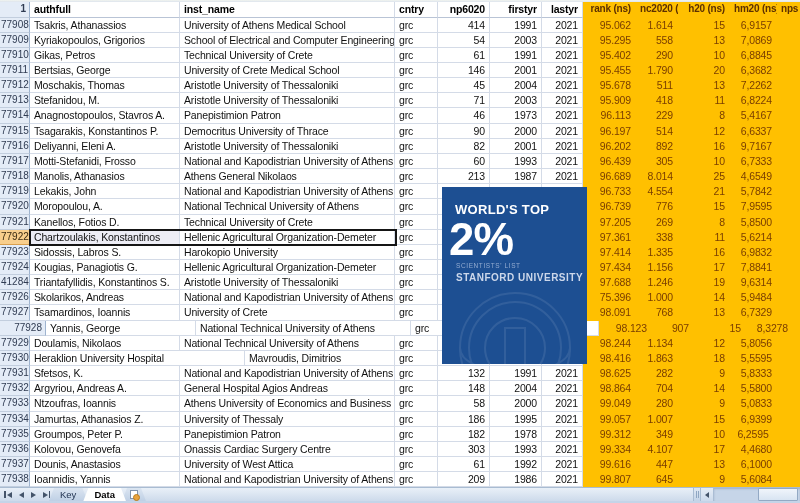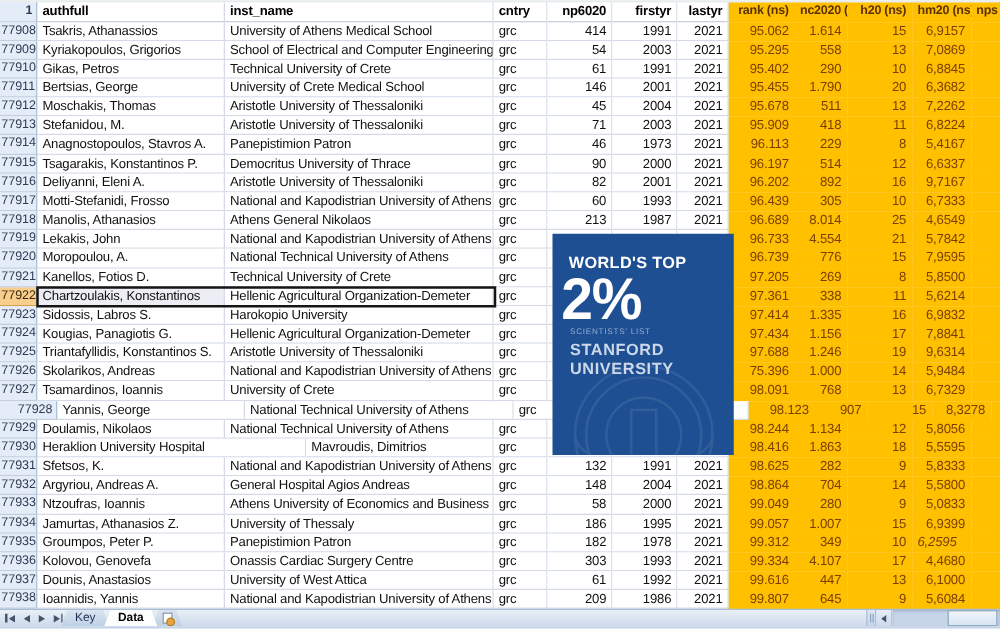--- a/index.html
+++ b/index.html
@@ -35,21 +35,21 @@
 
   
   #badge { position:absolute; left:442px; top:187px; width:145px; height:177px;
     background:var(--overlay-bg); color:#fff; overflow:hidden; }
   #badge .b-title { margin:15px 0 0 13px; font-size:13px; font-weight:bold;
     letter-spacing:0.3px; }
   #badge .b-big { margin:-2px 0 0 7px; font-size:47px; font-weight:bold;
     letter-spacing:-1px; transform:scaleX(0.97); transform-origin:left; line-height:1.0; }
   #badge .b-sub1 { margin:0 0 0 14px; font-size:6.5px; letter-spacing:0.6px;
     color:#93abd0; }
-  #badge .b-sub2 { margin:3px 0 0 14px; font-size:13px; font-weight:bold;
+  #badge .b-sub2 { margin:3px 0 0 14px; font-size:10px; font-weight:bold;
     letter-spacing:0.5px; color:#ccd7ea; }
   #badge svg { position:absolute; left:50%; top:96px; transform:translateX(-50%);
     opacity:0.09; }
 
   
   #tabbar { position:absolute; left:0; top:487px; width:800px; height:14px;
     background:linear-gradient(#e9f0f8,#cddaeb); border-top:1px solid #a9bcd2;
     display:flex; align-items:stretch; }
   .navbtns { display:flex; align-items:center; padding:0 2px 0 3px; gap:5px; }
   .navbtn { display:flex; align-items:center; gap:1px; height:11px; padding:0 1px;
@@ -342,21 +342,21 @@
       <div class="cell" style="width: 52px; text-align: right;"></div>
       <div class="cell" style="width: 52px; text-align: right;"></div>
       <div class="cell" style="width: 41px; text-align: right;"></div>
       <div class="cell hl" style="width: 53px; text-align: right;">97.434</div>
       <div class="cell hl" style="width: 42px; text-align: right;">1.156</div>
       <div class="cell hl" style="width: 52px; text-align: right;">17</div>
       <div class="cell hl" style="width: 47px; text-align: right;">7,8841</div>
       <div class="cell hl" style="width: 23px; text-align: left;"></div>
     </div>
     <div class="row">
-      <div class="cell rowhead" style="width: 30px; text-align: right;">77925</div>
+      <div class="cell rowhead" style="width: 30px; text-align: right;">41284</div>
       <div class="cell" style="width: 150px; text-align: left;">Triantafyllidis, Konstantinos S.</div>
       <div class="cell" style="width: 215px; text-align: left;">Aristotle University of Thessaloniki</div>
       <div class="cell" style="width: 43px; text-align: left;">grc</div>
       <div class="cell" style="width: 52px; text-align: right;"></div>
       <div class="cell" style="width: 52px; text-align: right;"></div>
       <div class="cell" style="width: 41px; text-align: right;"></div>
       <div class="cell hl" style="width: 53px; text-align: right;">97.688</div>
       <div class="cell hl" style="width: 42px; text-align: right;">1.246</div>
       <div class="cell hl" style="width: 52px; text-align: right;">19</div>
       <div class="cell hl" style="width: 47px; text-align: right;">9,6314</div>
@@ -492,21 +492,21 @@
       <div class="cell rowhead" style="width: 30px; text-align: right;">77935</div>
       <div class="cell" style="width: 150px; text-align: left;">Groumpos, Peter P.</div>
       <div class="cell" style="width: 215px; text-align: left;">Panepistimion Patron</div>
       <div class="cell" style="width: 43px; text-align: left;">grc</div>
       <div class="cell" style="width: 52px; text-align: right;">182</div>
       <div class="cell" style="width: 52px; text-align: right;">1978</div>
       <div class="cell" style="width: 41px; text-align: right;">2021</div>
       <div class="cell hl" style="width: 53px; text-align: right;">99.312</div>
       <div class="cell hl" style="width: 42px; text-align: right;">349</div>
       <div class="cell hl" style="width: 52px; text-align: right;">10</div>
-      <div class="cell hl" style="width: 47px; text-align: left; font-style: italic;">6,2595</div>
+      <div class="cell hl" style="width: 47px; text-align: center;">6,2595</div>
       <div class="cell hl" style="width: 23px; text-align: left;"></div>
     </div>
     <div class="row">
       <div class="cell rowhead" style="width: 30px; text-align: right;">77936</div>
       <div class="cell" style="width: 150px; text-align: left;">Kolovou, Genovefa</div>
       <div class="cell" style="width: 215px; text-align: left;">Onassis Cardiac Surgery Centre</div>
       <div class="cell" style="width: 43px; text-align: left;">grc</div>
       <div class="cell" style="width: 52px; text-align: right;">303</div>
       <div class="cell" style="width: 52px; text-align: right;">1993</div>
       <div class="cell" style="width: 41px; text-align: right;">2021</div>

